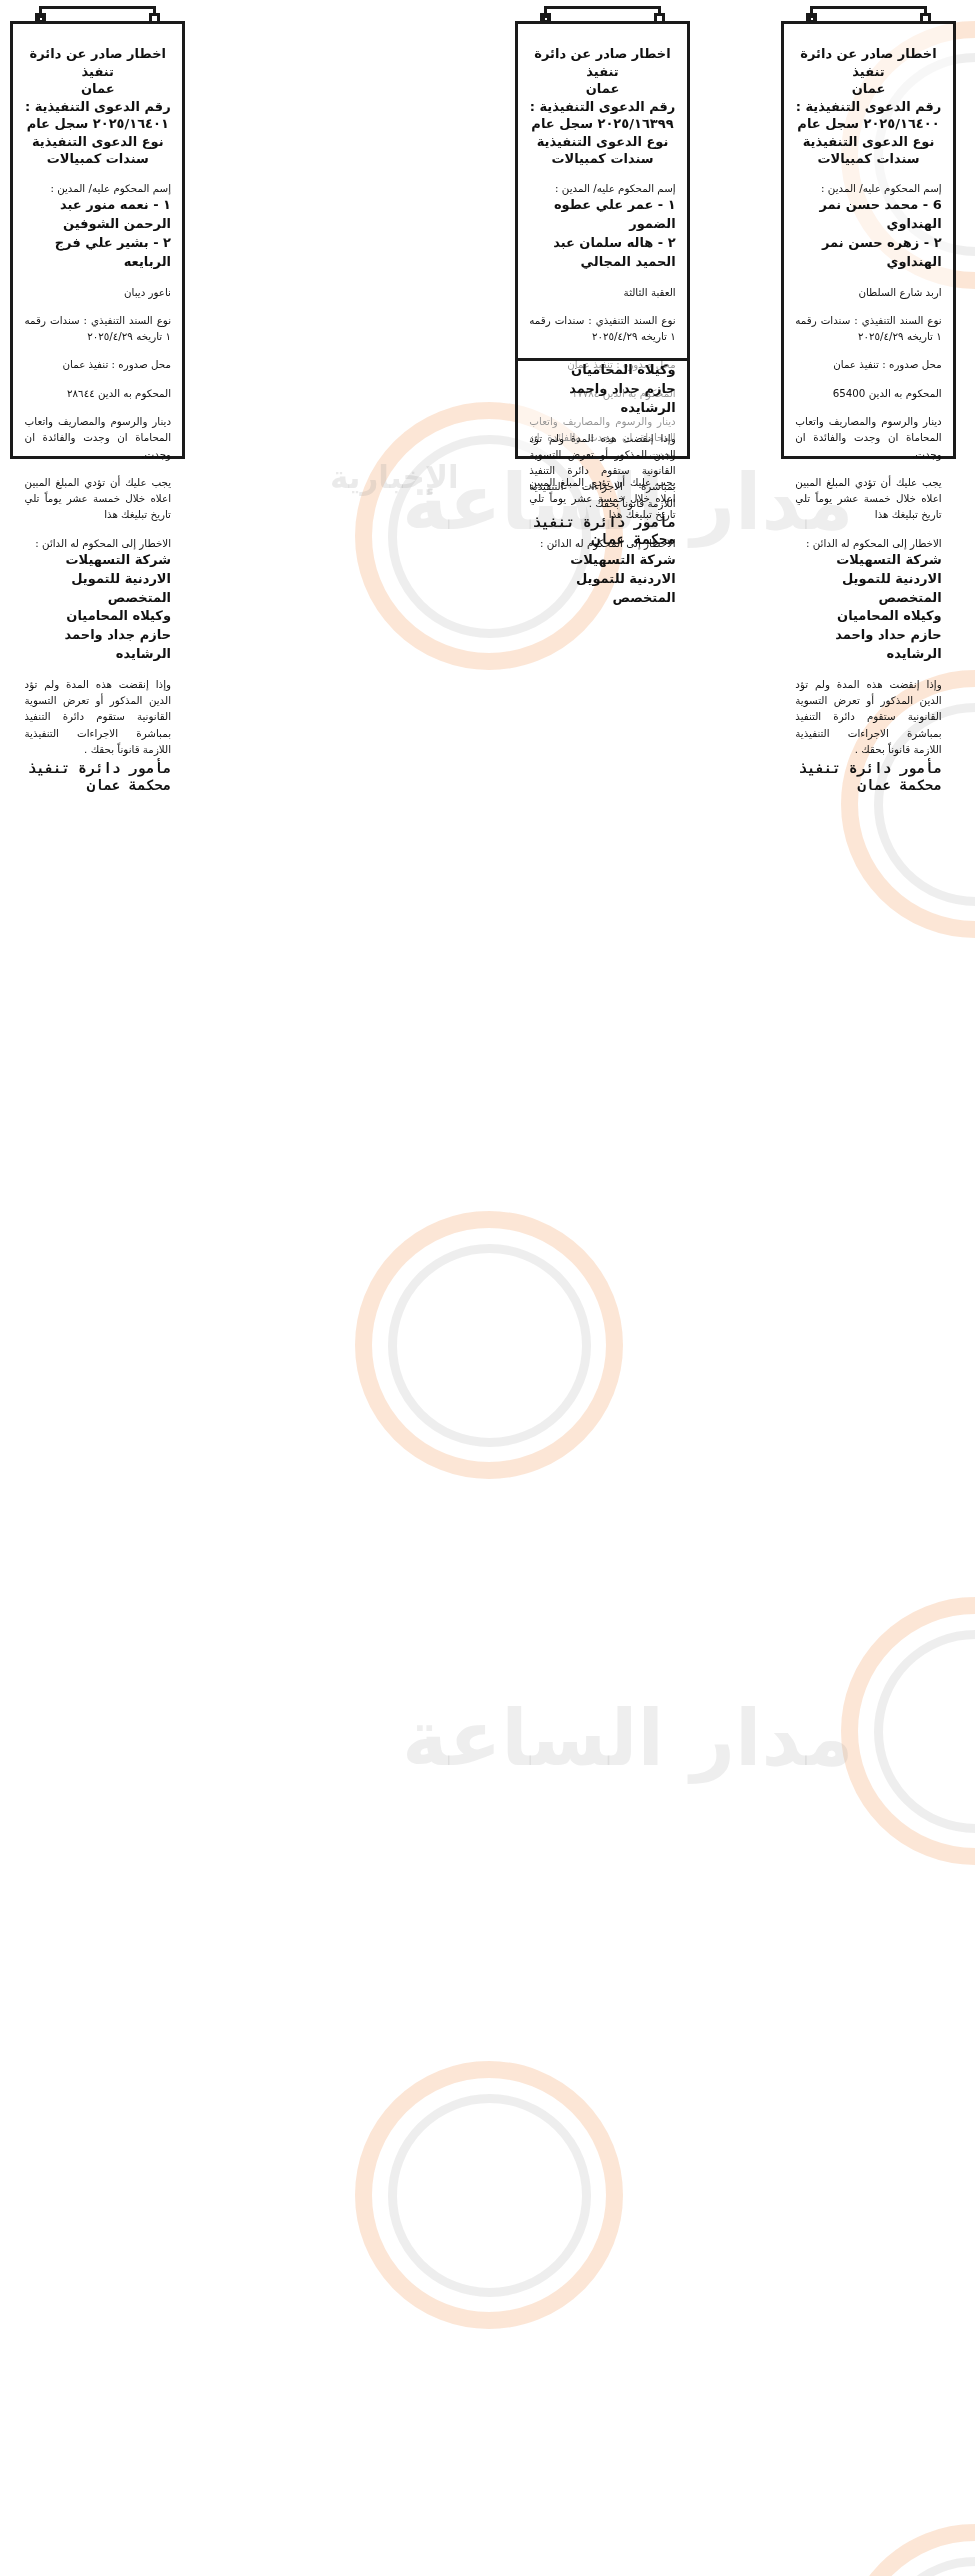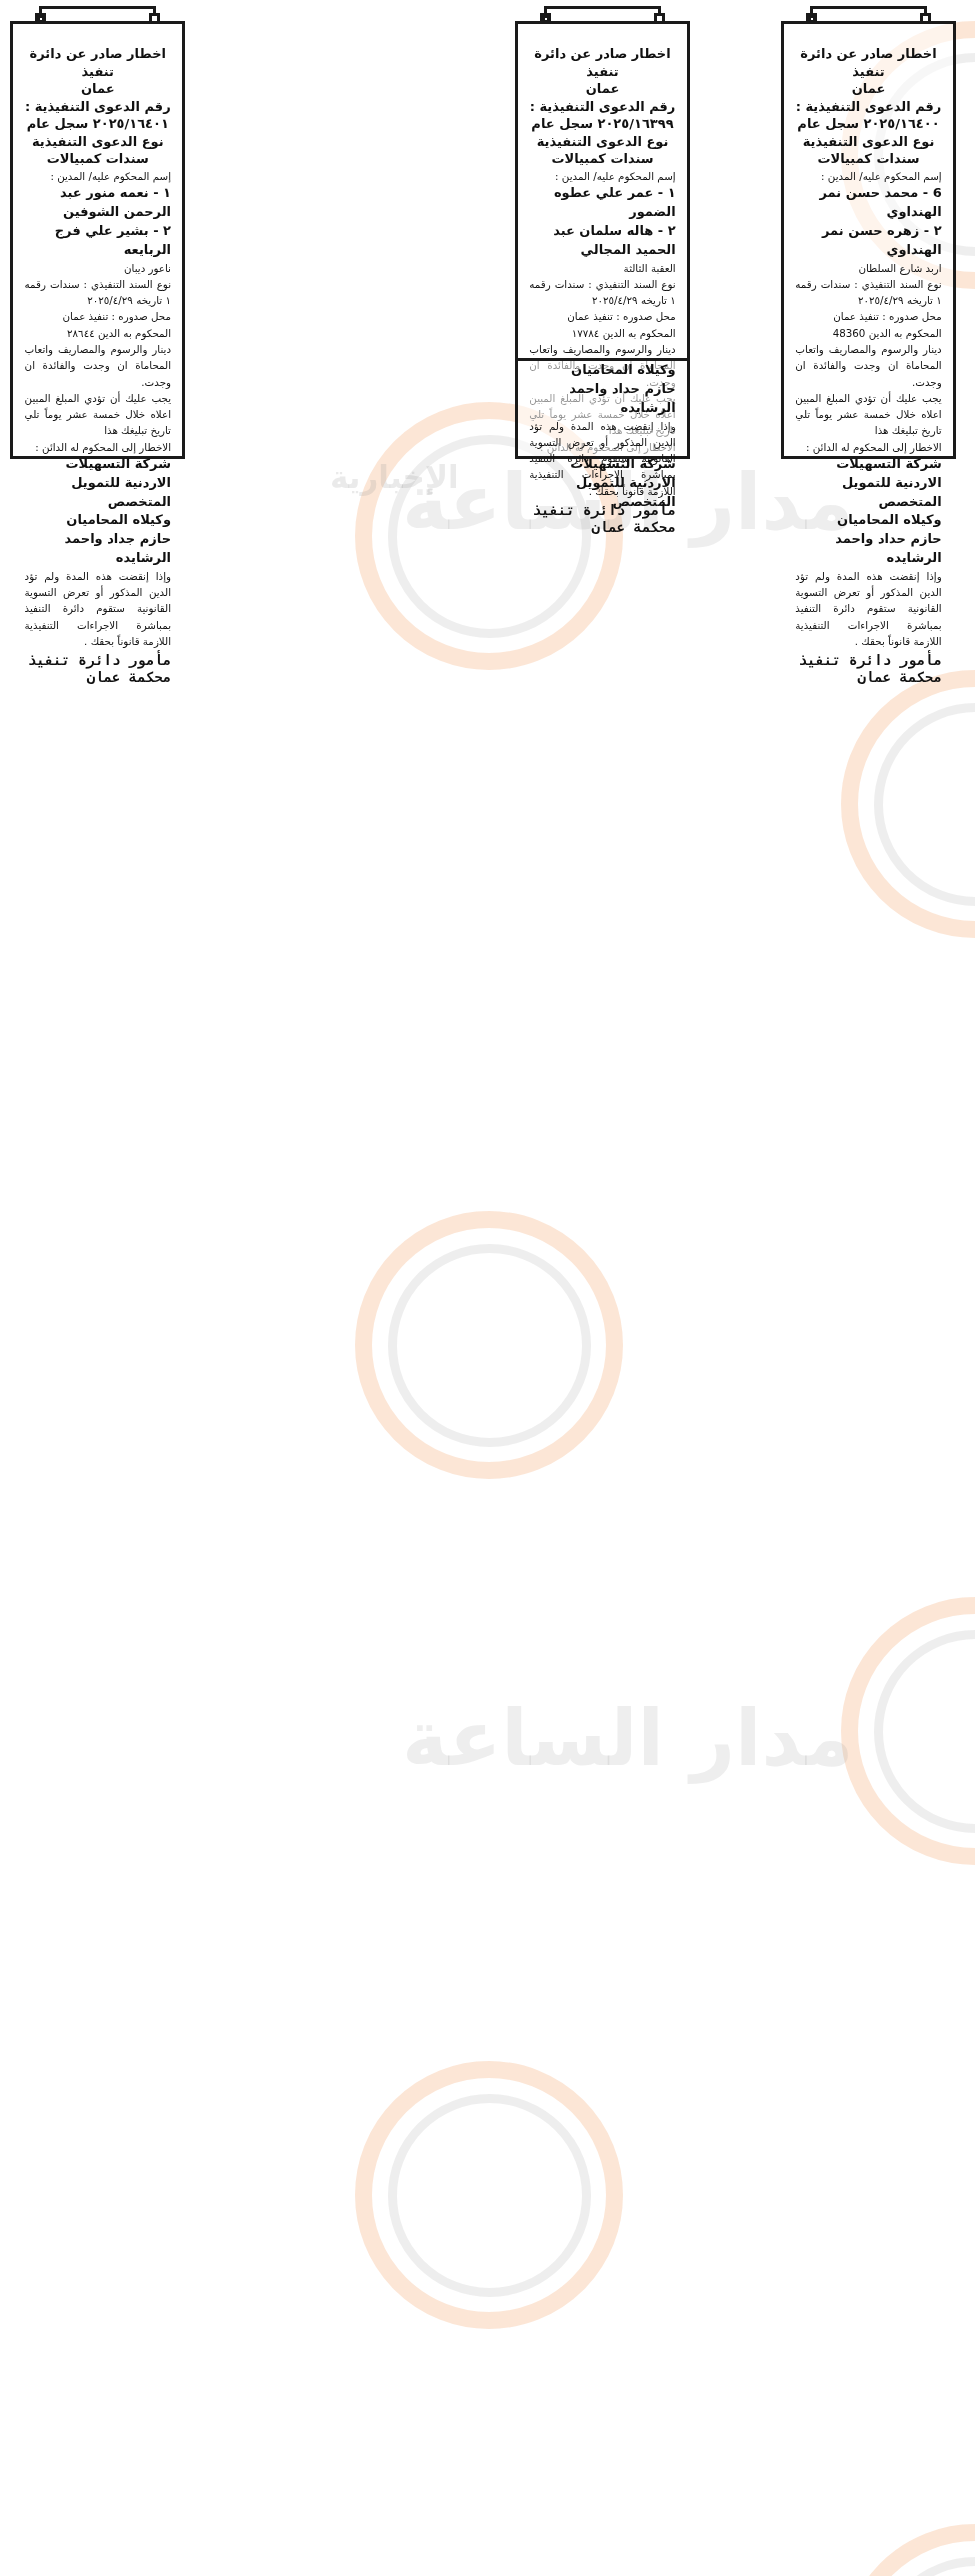--- a/index.html
+++ b/index.html
@@ -16,21 +16,21 @@
   .notice { position:absolute; box-sizing:border-box; background:rgba(255,255,255,0.55);
             border:3.1px solid #1a1a1a; padding:21.6px 11.3px 8.2px 11.3px; }
   .notice .frame-top { position:absolute; top:-17.5px; left:26px; right:26px; height:14.4px;
             border:3.1px solid #1a1a1a; border-bottom:none; background:transparent; }
   .notice .knob { position:absolute; top:4.1px; width:11.3px; height:11.3px; border:3.1px solid #1a1a1a;
             background:#fff; box-sizing:border-box; }
   .notice .knob.r { right:-7.2px; }
   .notice .knob.l { left:-7.2px; background:#1a1a1a; }
   .notice .knob.l::after { content:""; position:absolute; left:2.1px; top:2.1px; width:2.1px; height:2.1px; background:#fff; }
   .title { text-align:center; font-weight:bold; font-size:13px; line-height:1.35; }
-  .line { font-size:10.3px; line-height:1.58; text-align:justify; }
+  .line { font-size:10.3px; line-height:1.58; text-align:justify;margin-top:12px; }
   .name { text-align:right; font-weight:bold; font-size:13px; line-height:1.45; }
   .sig { font-weight:bold; font-size:14px; margin-top:3.1px; text-align:right;font-family:Liberation Mono, monospace; }
   .bold { font-weight:normal; }
 </style>
 </head>
 <body>
 
 <div class="watermark wm-clock" style="right:-134px;top:20.6px;"></div>
 <div class="watermark wm-clock" style="right:-134px;top:670px;"></div>
 <div class="watermark wm-clock" style="left:355px;top:402px;"></div>
@@ -109,21 +109,21 @@
     <div class="title">عمان</div>
     <div class="title">رقم الدعوى التنفيذية :</div>
     <div class="title">٢٠٢٥/١٦٤٠٠ سجل عام</div>
     <div class="title">نوع الدعوى التنفيذية سندات كمبيالات</div>
     <div class="line">إسم المحكوم عليه/ المدين :</div>
     <div class="name">6 - محمد حسن نمر الهنداوي</div>
     <div class="name">٢ - زهره حسن نمر الهنداوي</div>
     <div class="line bold">اربد شارع السلطان</div>
     <div class="line">نوع السند التنفيذي : سندات رقمه ١ تاريخه ٢٠٢٥/٤/٢٩</div>
     <div class="line">محل صدوره : تنفيذ عمان</div>
-    <div class="line">المحكوم به الدين 48360</div>
+    <div class="line">المحكوم به الدين 65400</div>
     <div class="line">دينار والرسوم والمصاريف واتعاب المحاماة ان وجدت والفائدة ان وجدت.</div>
     <div class="line">يجب عليك أن تؤدي المبلغ المبين اعلاه خلال خمسة عشر يوماً تلي تاريخ تبليغك هذا</div>
     <div class="line">الاخطار إلى المحكوم له الدائن :</div>
     <div class="name">شركة التسهيلات الاردنية للتمويل المتخصص</div>
     <div class="name">وكيلاه المحاميان</div>
     <div class="name">حازم حداد واحمد الرشايده</div>
     <div class="line">وإذا إنقضت هذه المدة ولم تؤد الدين المذكور أو تعرض التسوية القانونية ستقوم دائرة التنفيذ بمباشرة الاجراءات التنفيذية اللازمة قانوناً بحقك .</div>
     <div class="sig">مأمور دائرة تنفيذ محكمة عمان</div>
   </div>
 

